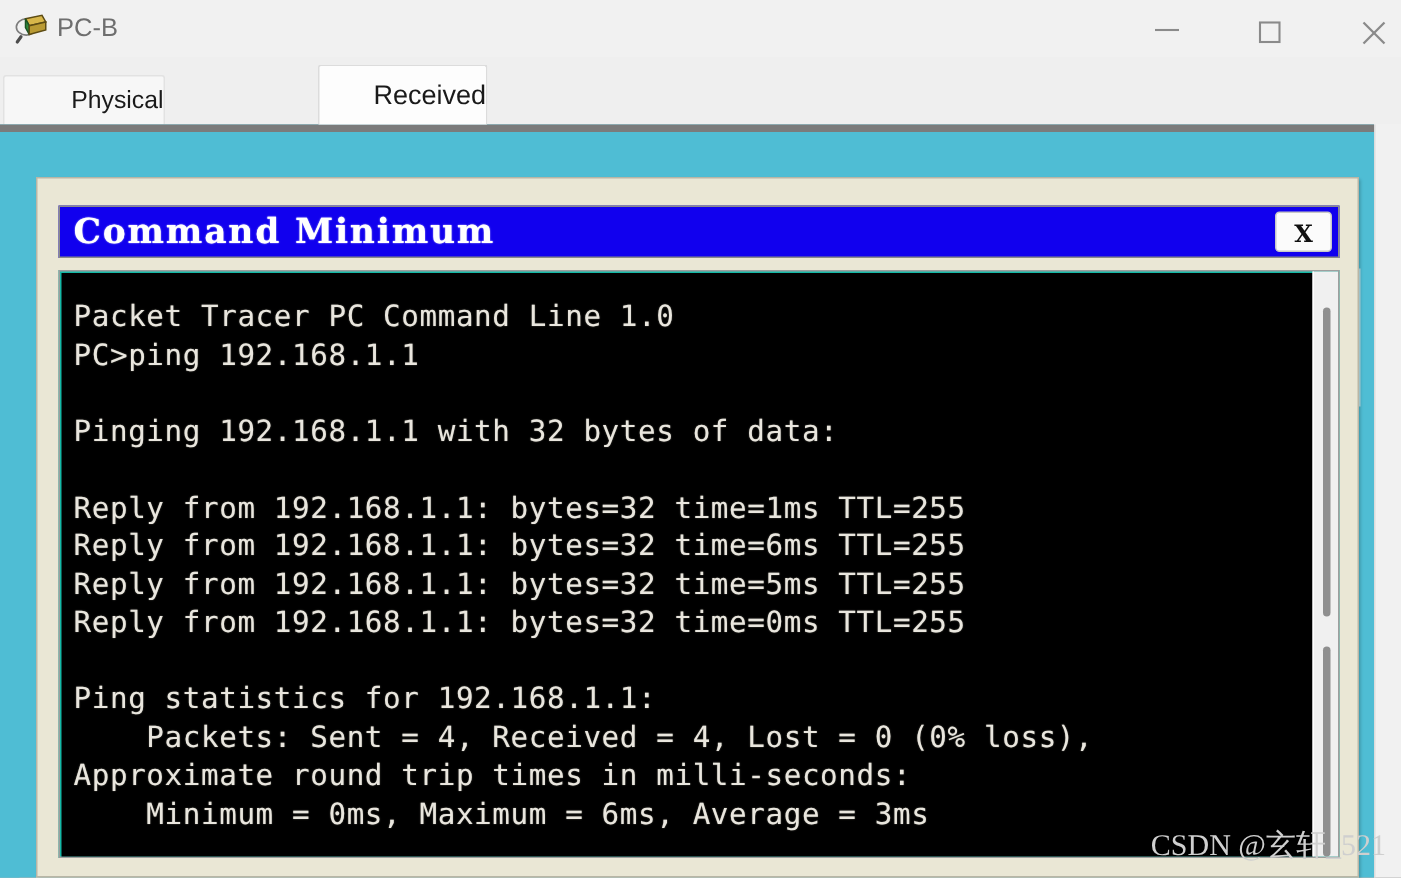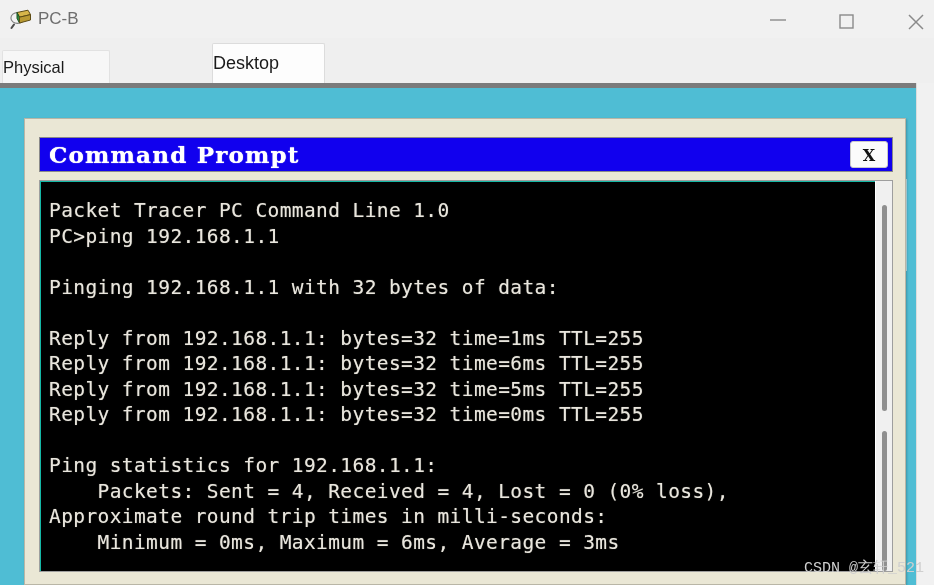--- a/index.html
+++ b/index.html
@@ -67,21 +67,21 @@
     background: #efefef;
   }
   .tab {
     position: absolute;
     bottom: 0;
     background: #f7f7f7;
     border: 1px solid #e2e2e2;
     border-bottom: none;
     font-size: 16.5px;
     color: #1a1a1a;
-    text-align: left;
+    text-align: right;
     line-height: 32px;
     height: 33px;
     box-sizing: border-box;
     cursor: default;
     border-radius: 2px 2px 0 0;
   }
   .tab.active {
     background: #fdfdfd;
     height: 40px;
     line-height: 39px;
@@ -254,23 +254,23 @@
     height: 140px;
     background: #8f8f8f;
     border-radius: 3px;
   }
 
   
   #watermark {
     position: absolute;
     right: 10px;
     bottom: 8px;
-    font-size: 15px;
+    font-size: 20px;
     color: #cfcfcf;
-    font-family: Liberation Mono, monospace;
+    font-family: Liberation Serif, serif;
     white-space: nowrap;
     z-index: 40;
     pointer-events: none;
   }
 </style>
 </head>
 <body>
 
 <div id="app-window">
 
@@ -303,21 +303,21 @@
     <div class="winbtn" id="btn-close">
       <svg width="20" height="20" viewBox="0 0 20 20">
         <line x1="3" y1="3" x2="17" y2="17" stroke="#8a8a8a" stroke-width="1.5"></line>
         <line x1="17" y1="3" x2="3" y2="17" stroke="#8a8a8a" stroke-width="1.5"></line>
       </svg>
     </div>
   </div>
 
   <div id="tabstrip">
     <div class="tab" id="tab-physical">Physical</div>
-    <div class="tab active" id="tab-desktop">Desktop</div>
+    <div class="tab active" id="tab-desktop">Received</div>
   </div>
 
   <div id="desktop-left-rail"></div>
   <div id="desktop-pane">
 
     <div class="desk-tile" id="tile-0">
       <span class="glyph">
         <svg width="96" height="62" viewBox="0 0 96 62">
           <rect x="6" y="4" width="84" height="40" rx="2" fill="#f4f2e8" stroke="#262626" stroke-width="4"></rect>
           <line x1="27" y1="6" x2="27" y2="42" stroke="#5f5f5f" stroke-width="2.5"></line>
@@ -363,21 +363,21 @@
     </div>
   </div>
 
   <div id="pane-scroll-gutter">
     
   </div>
 
   <div id="cmd-window">
 
     <div id="cmd-titlebar">
-      <span id="cmd-title-text">Command Prompt</span>
+      <span id="cmd-title-text">Command Minimum</span>
       <div id="cmd-close-button">X</div>
     </div>
 
     <div id="terminal-frame">
       <div id="terminal-screen">
         <pre id="terminal-text">Packet Tracer PC Command Line 1.0
 PC&gt;ping 192.168.1.1
 
 Pinging 192.168.1.1 with 32 bytes of data:
 

